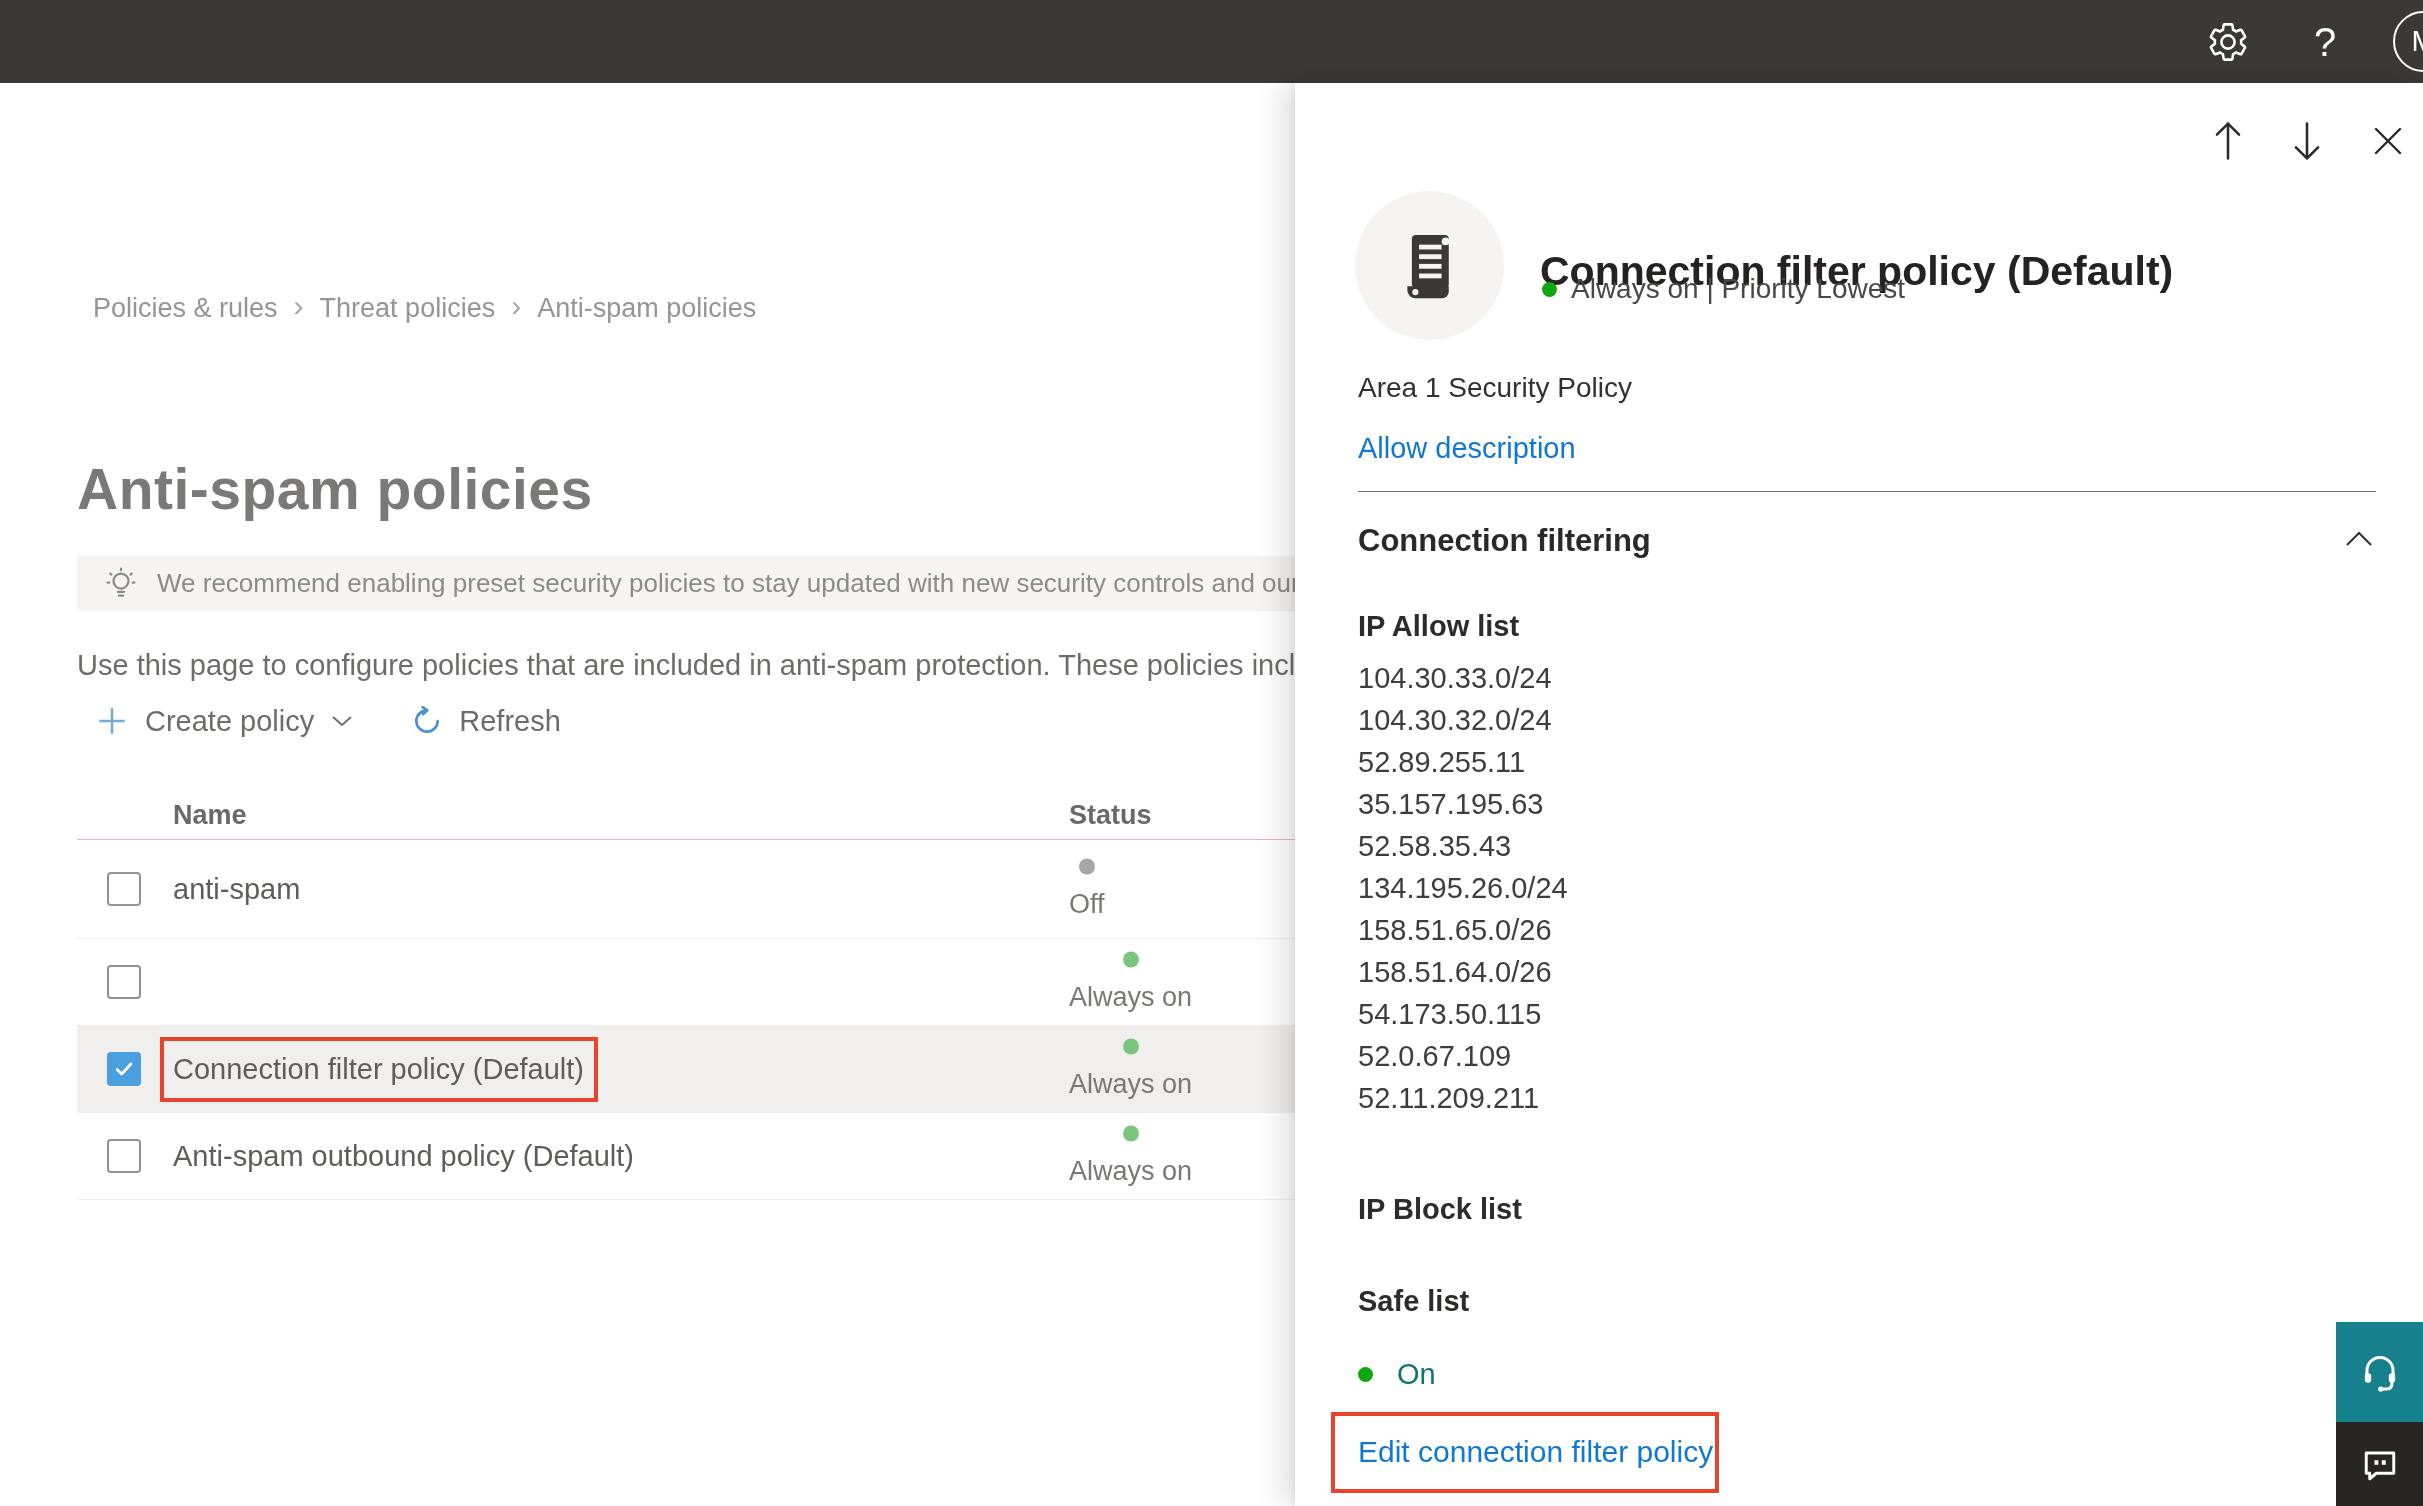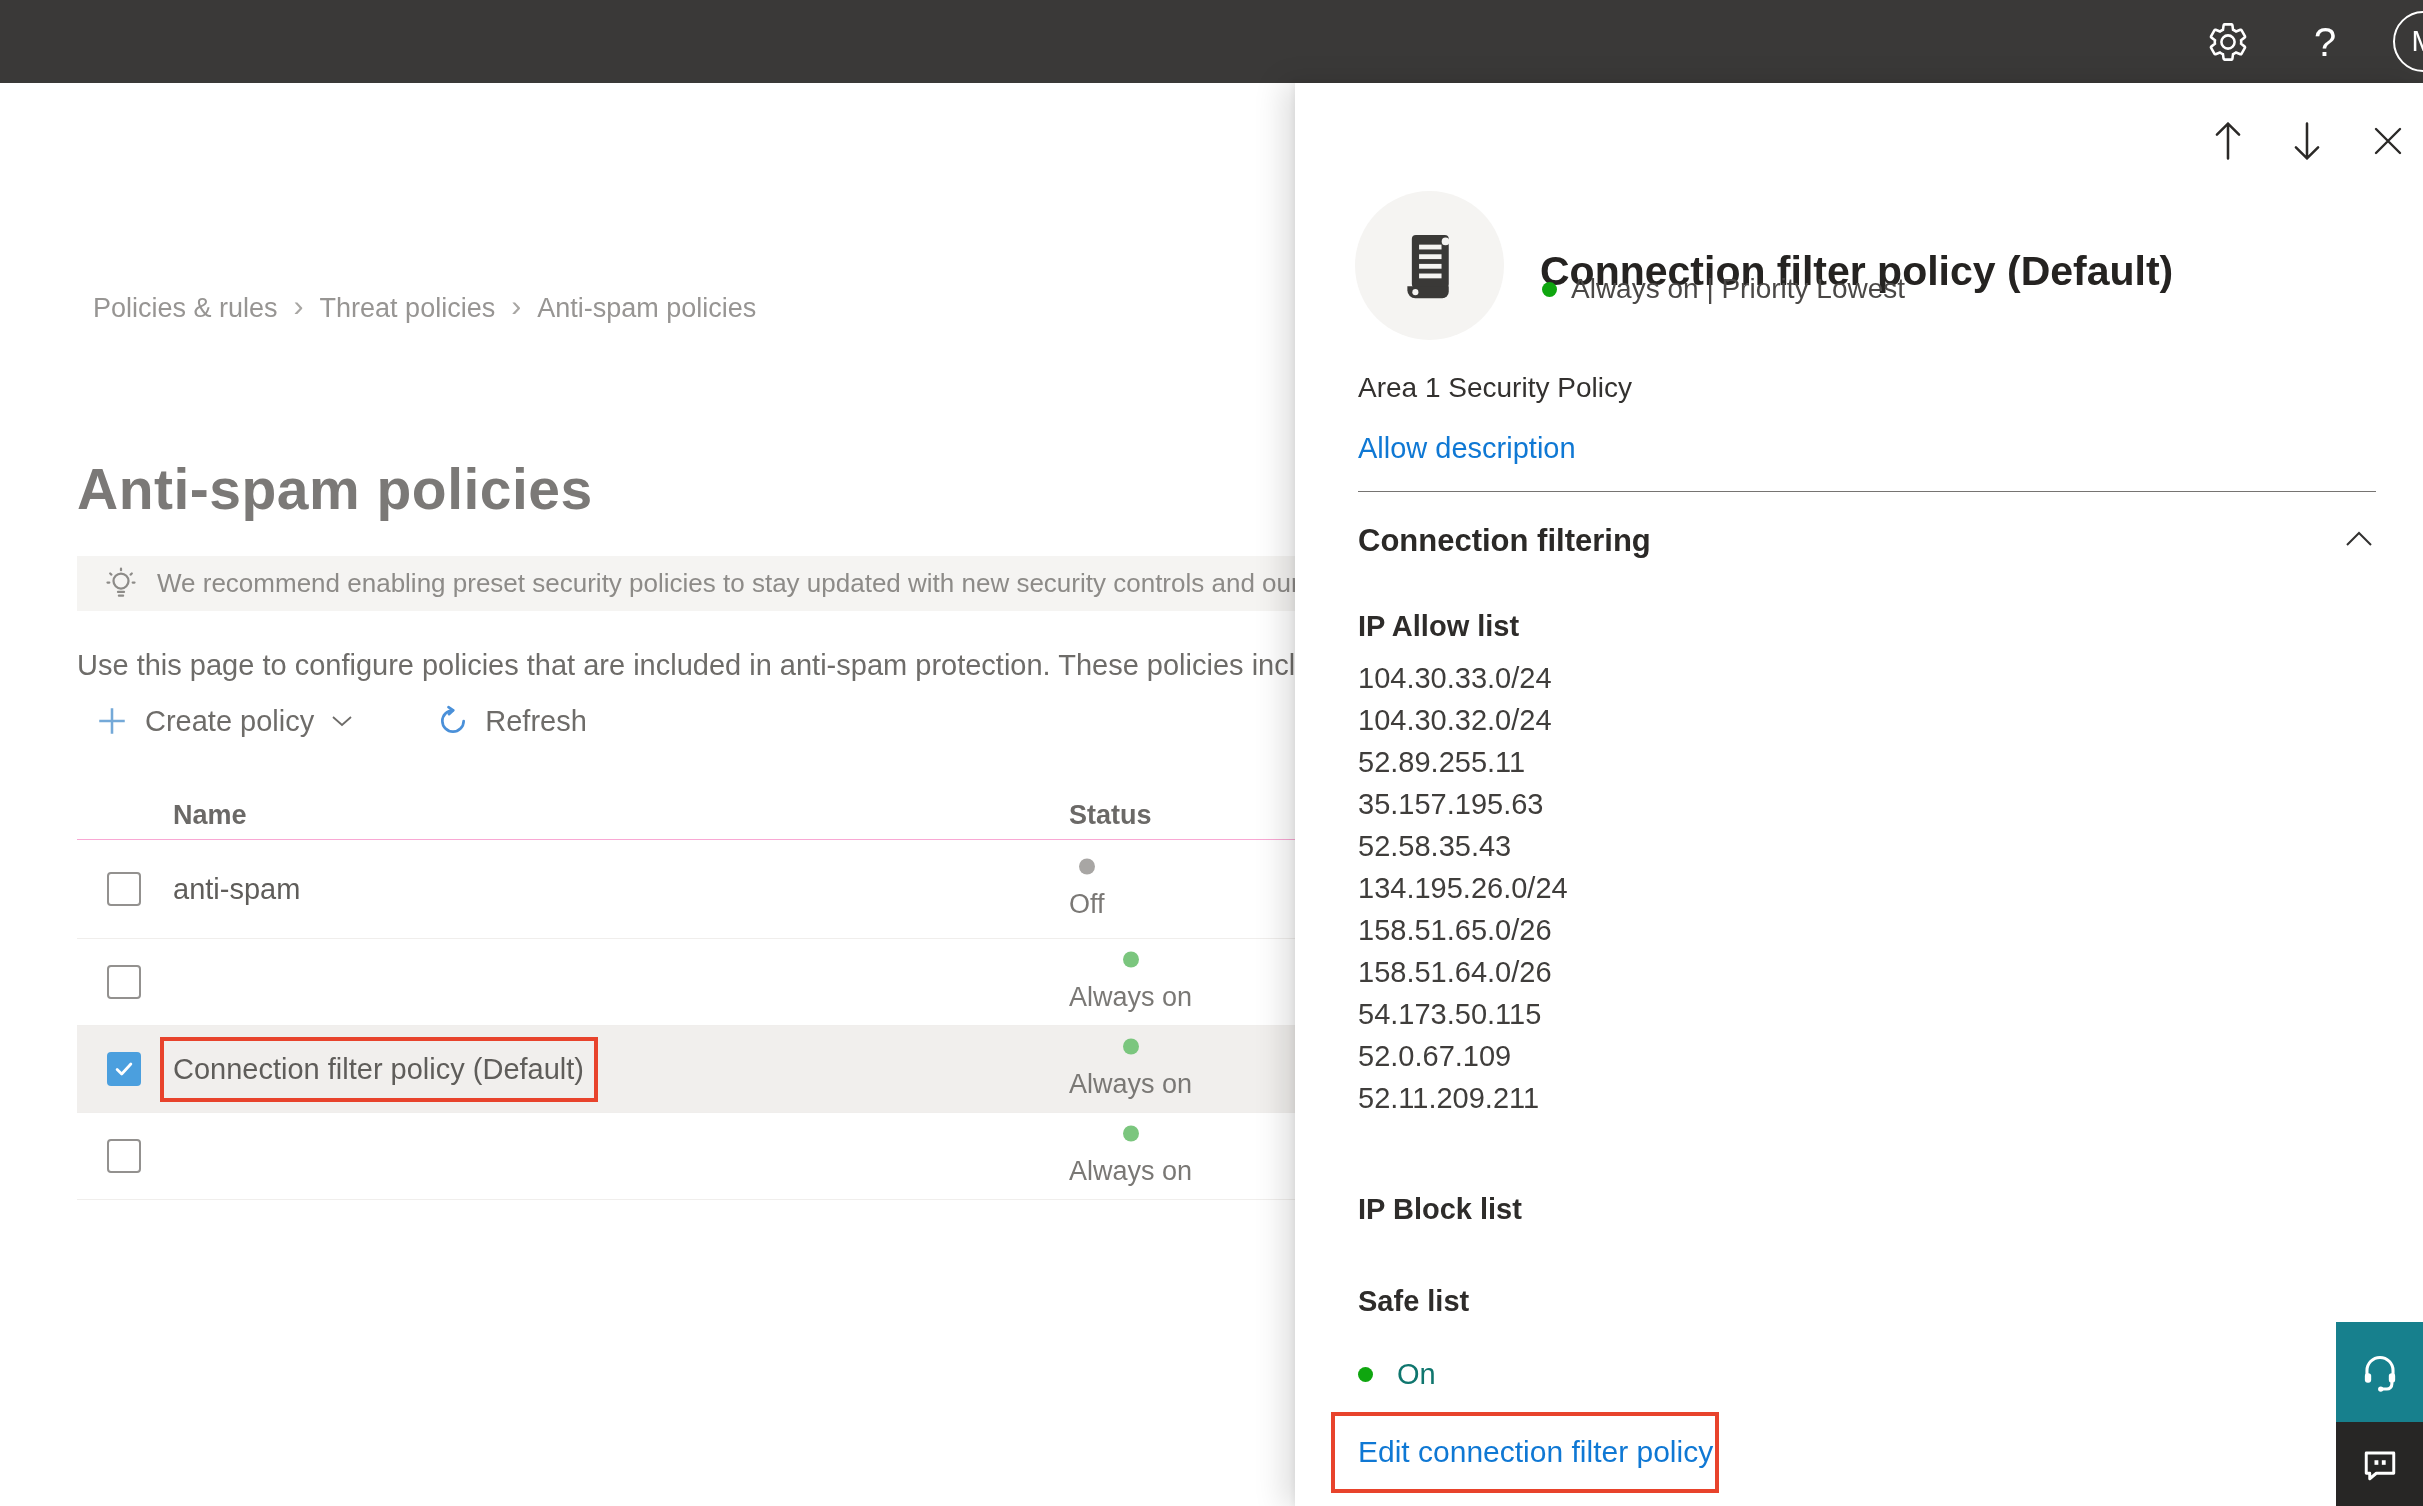--- a/index.html
+++ b/index.html
@@ -22,21 +22,21 @@
   .breadcrumb .sep{font-size:30px;color:#a8a6a3;transform:translateY(-2px);}
   .breadcrumb .crumb{cursor:pointer;}
   .page-title{position:absolute;left:77px;top:335px;font-size:57px;font-weight:700;color:#7b7977;
        letter-spacing:0.5px;white-space:nowrap;}
   .banner{position:absolute;left:77px;top:473px;width:1218px;height:55px;background:#f5f4f2;
        display:flex;align-items:center;overflow:hidden;}
   .banner .bulb{margin:0 18px 0 26px;flex:0 0 auto;display:flex;}
   .banner .banner-text{font-size:26px;color:#8d8b88;white-space:nowrap;}
   .page-desc{position:absolute;left:77px;top:537px;width:1218px;font-size:29px;color:#6e6c69;
        white-space:nowrap;overflow:hidden;}
-  .toolbar{position:absolute;left:95px;top:614px;height:48px;display:flex;align-items:center;gap:83px;}
+  .toolbar{position:absolute;left:95px;top:614px;height:48px;display:flex;align-items:center;gap:57px;}
   .tb-btn{display:flex;align-items:center;gap:16px;font-size:29px;color:#6e6c69;cursor:pointer;white-space:nowrap;}
 
   
   .tbl{position:absolute;left:77px;top:705px;width:1218px;}
   .tbl-head{position:relative;height:51px;border-bottom:1px solid #f9a8d4;}
   .tbl-head .col-name{position:absolute;left:96px;top:12px;font-size:27px;font-weight:700;color:#6b6967;}
   .tbl-head .col-status{position:absolute;left:992px;top:12px;font-size:27px;font-weight:700;color:#6b6967;}
   .row{position:relative;border-bottom:1px solid #f0eeec;}
   .row.h1{height:98px;} .row.h2{height:86px;}
   .row.selected{background:#f1efed;}
@@ -183,20 +183,21 @@
         <span class="anno row-box"></span>
         <span class="row-name">Connection filter policy (Default)</span>
         <span class="row-status">
           <span class="dot green"></span>
           <span>Always on</span>
         </span>
       </div>
 
       <div class="row h2">
         <span class="cbx"></span>
+        <span class="row-name">Anti-spam outbound policy (Default)</span>
         <span class="row-status">
           <span class="dot green"></span>
           <span>Always on</span>
         </span>
       </div>
     </div>
   </main>
 
   <aside class="flyout">
     <div class="fly-tools">

